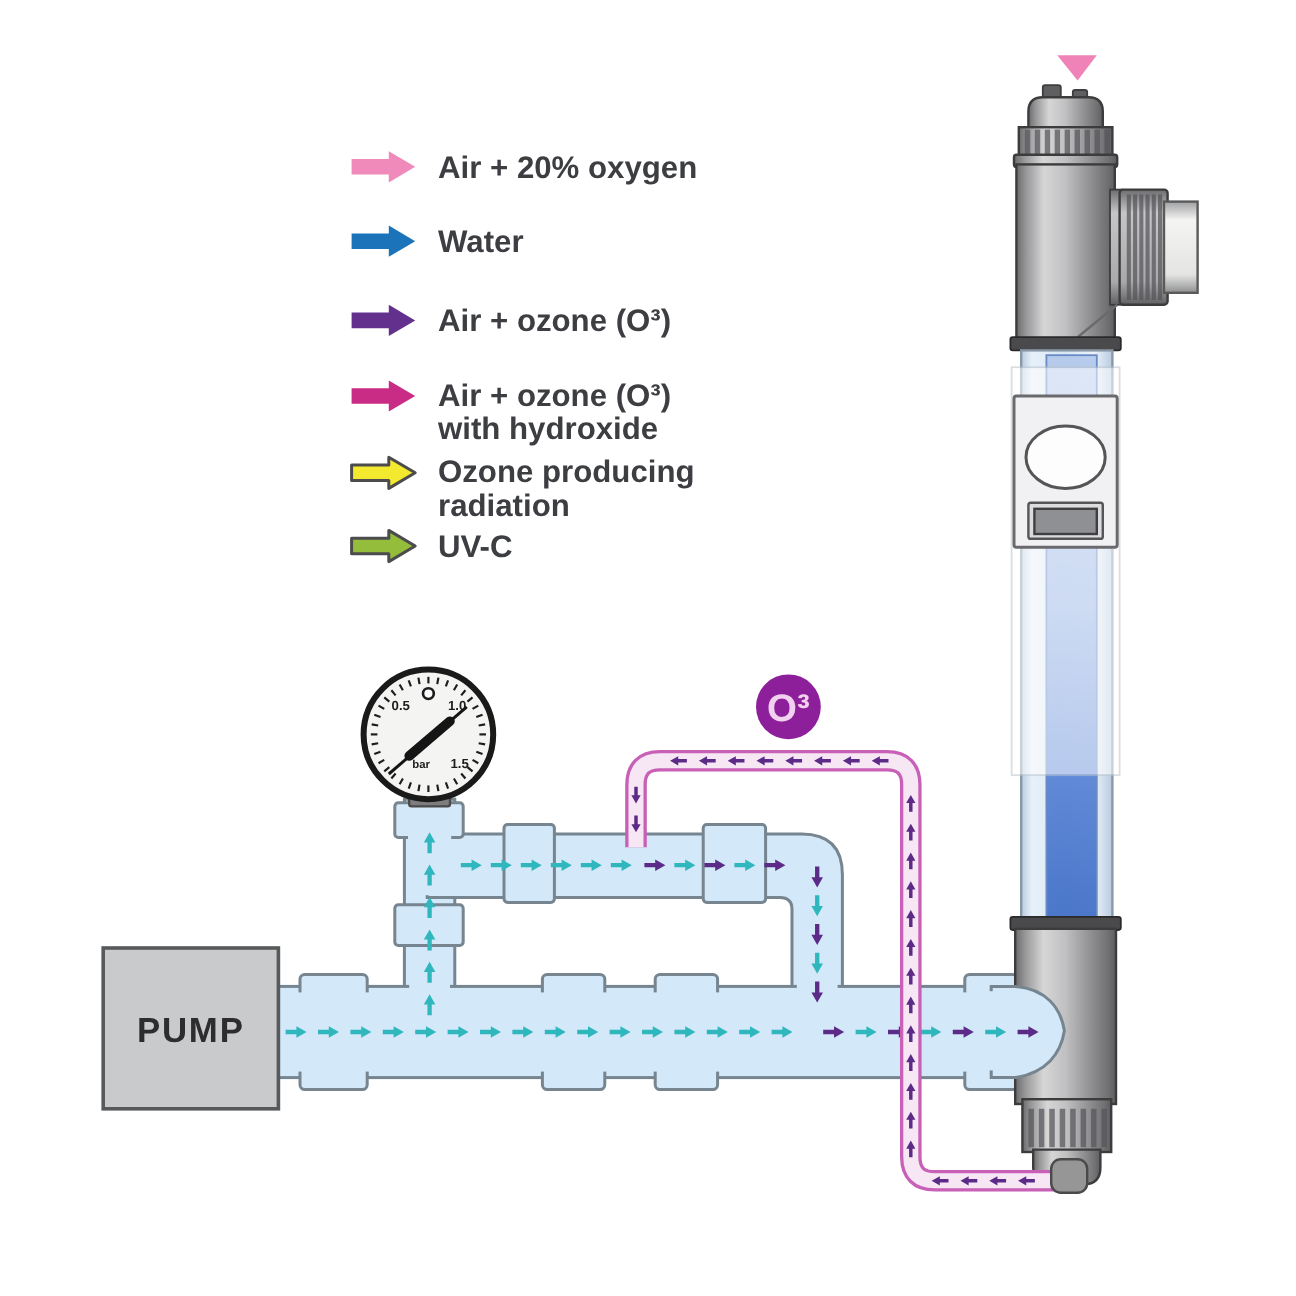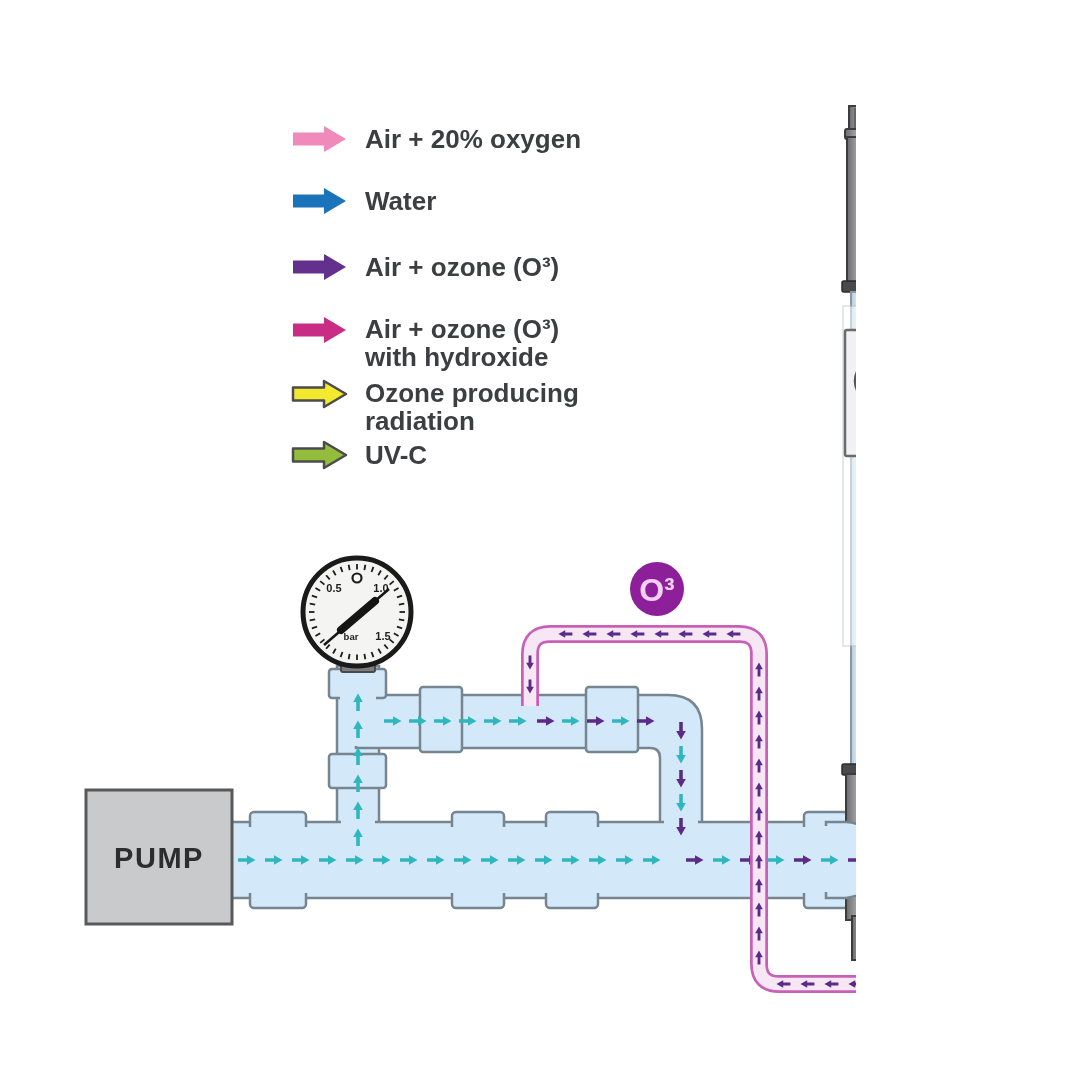--- a/index.html
+++ b/index.html
@@ -1,16 +1,16 @@
 <!DOCTYPE html>
 <html><head>
 <meta charset="utf-8">
 <style>
   html,body{margin:0;padding:0;background:#ffffff;}
-  #stage{position:relative;width:856px;height:1080px;background:#ffffff;overflow:hidden;}
+  #stage{position:relative;width:1080px;height:1080px;background:#ffffff;overflow:hidden;}
   svg text{font-family:"Liberation Sans","DejaVu Sans",sans-serif;}
   .legend-label{font-size:26px;font-weight:600;fill:#3d3e42;}
   .gauge-num{font-size:11px;font-weight:700;fill:#1d1d1d;text-anchor:middle;}
   .gauge-unit{font-size:9.5px;font-weight:600;fill:#1d1d1d;text-anchor:middle;}
   .pump-label{font-size:29px;font-weight:700;fill:#2d2d30;letter-spacing:1.5px;text-anchor:middle;}
   .badge-label{font-size:32px;font-weight:700;text-anchor:middle;}
 </style>
 </head>
 <body>
 

